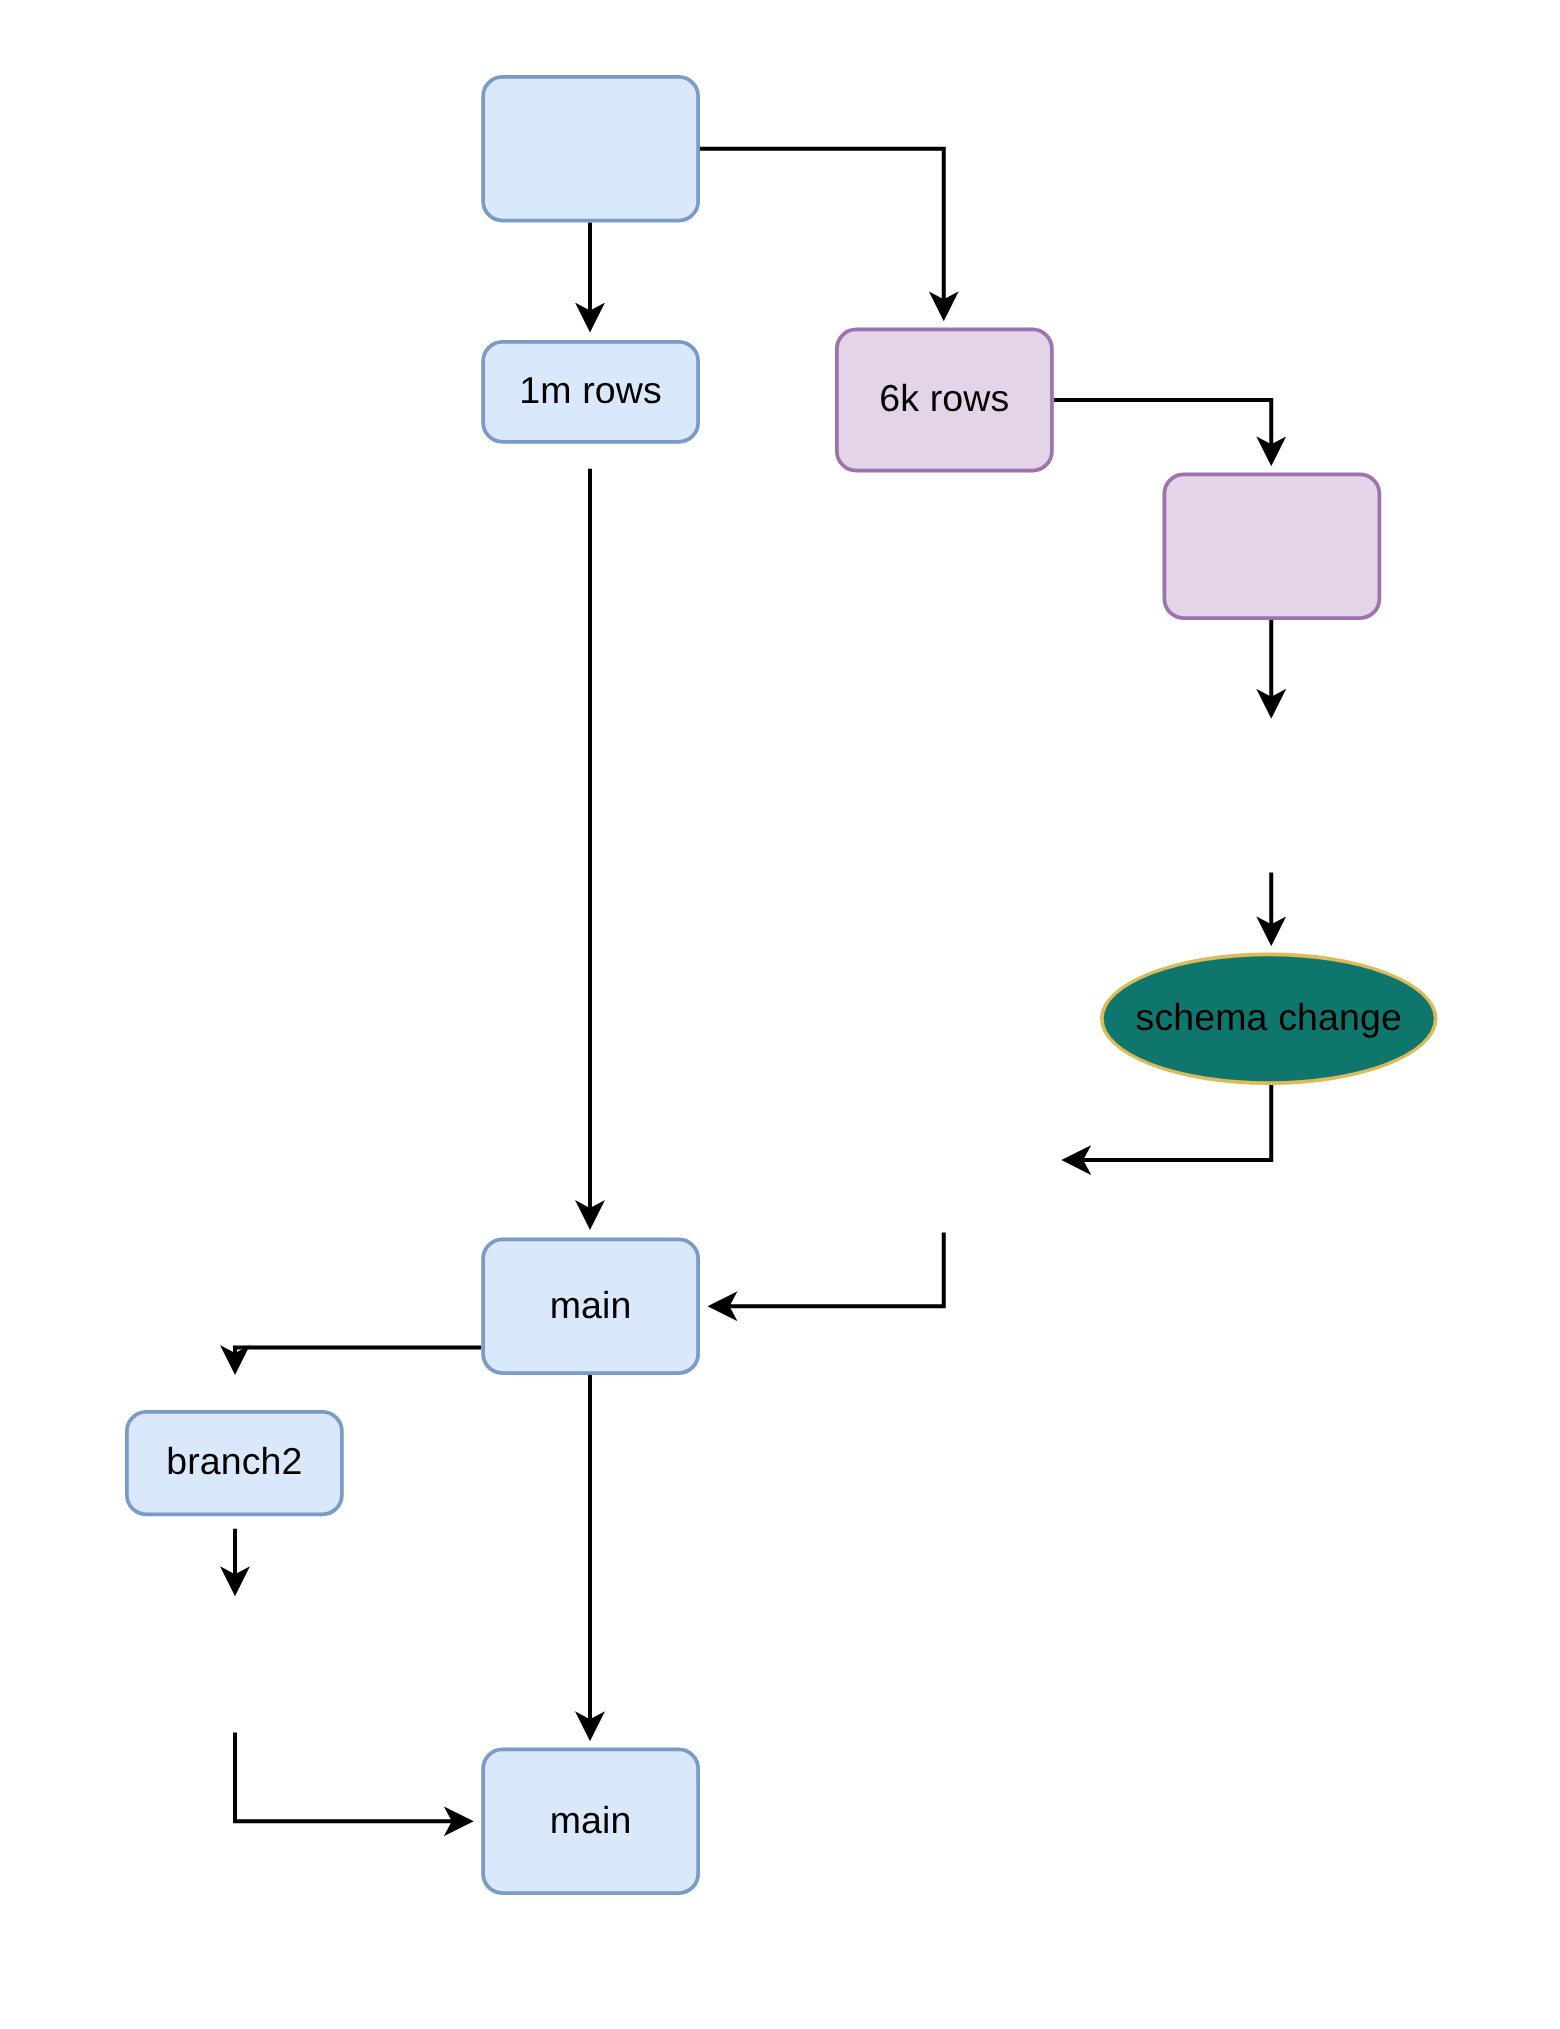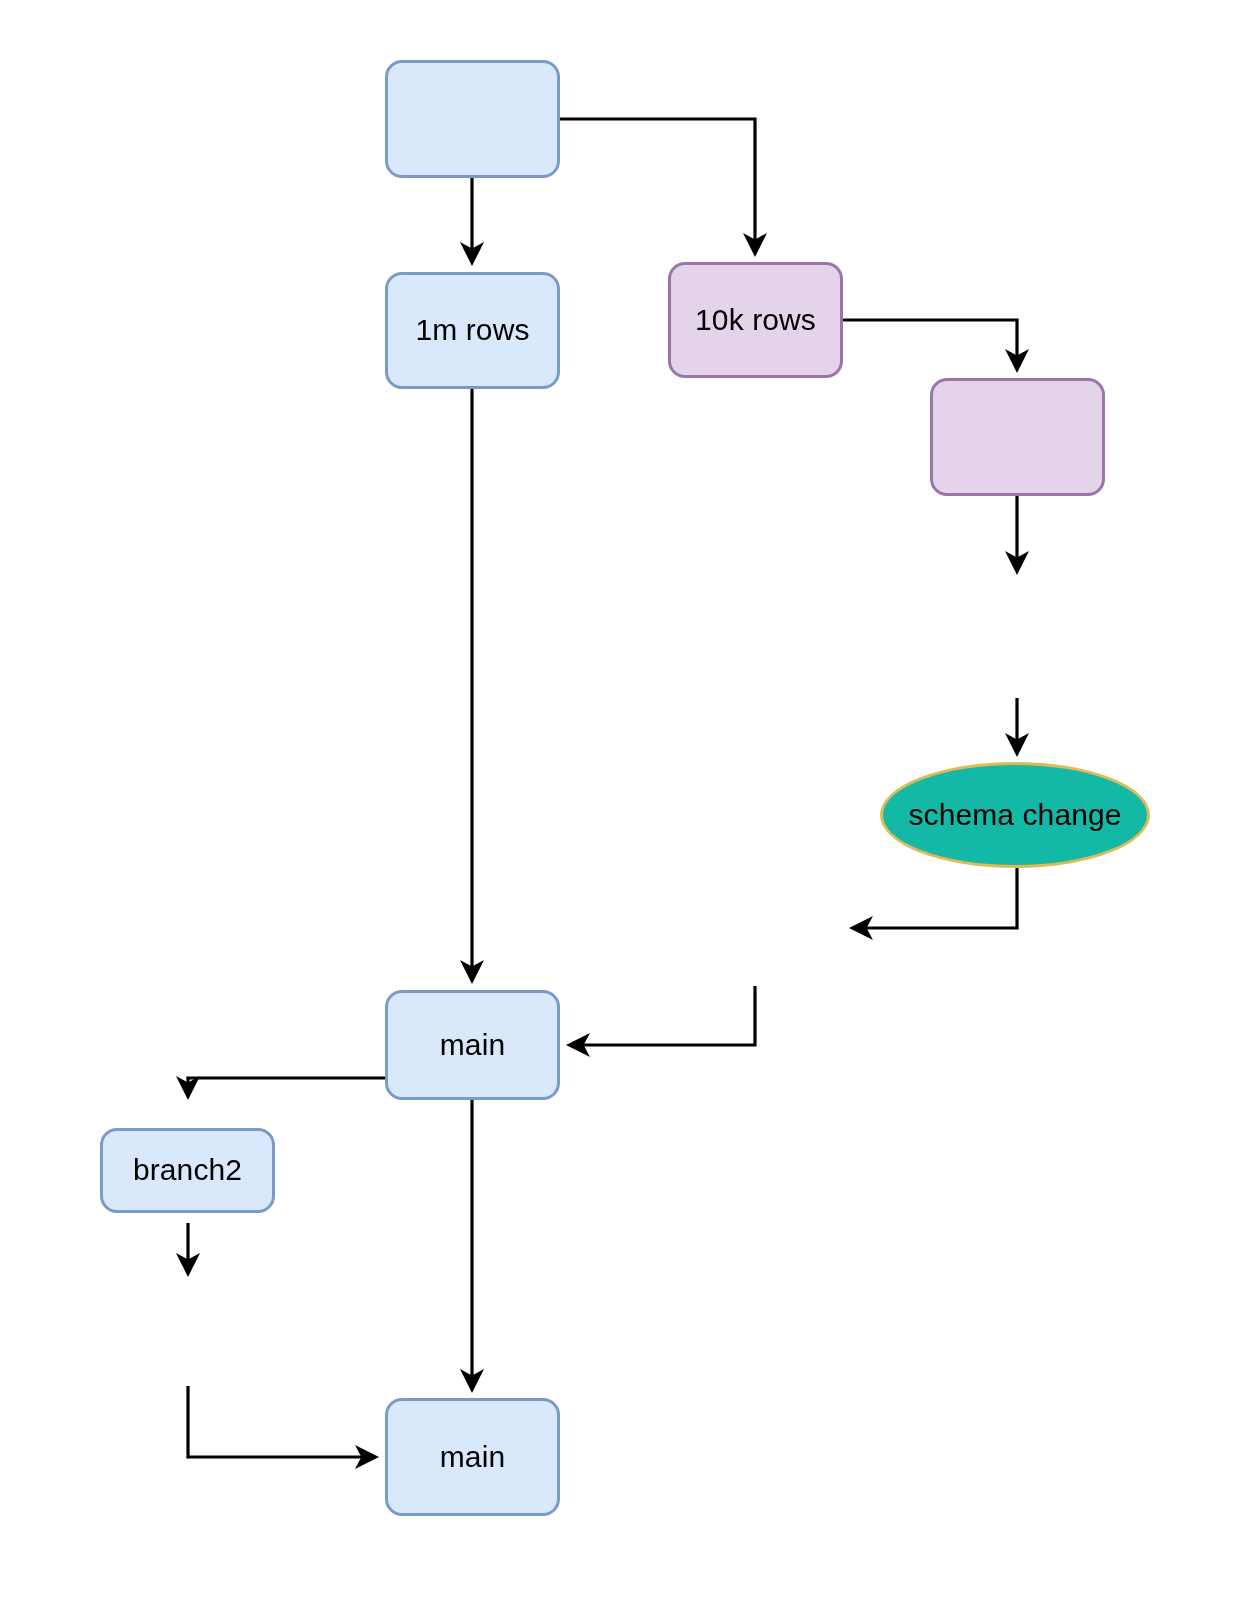--- a/index.html
+++ b/index.html
@@ -51,21 +51,21 @@
   }
   .blue {
     background: #dae8fc;
     border-color: #7a9bc4;
   }
   .purple {
     background: #e3d4ea;
     border-color: #9c73ab;
   }
   .yellow {
-    background: #14b8a6;
+    background: #0f766e;
     border-color: #dcbb58;
   }
   .node-label {
     display: block;
   }
 </style>
 </head>
 <body>
 
 <div id="canvas">
@@ -102,26 +102,26 @@
       <path d="M 188 1386 L 188 1457 L 375 1457"></path>
 
       <path d="M 472 1100 L 472 1389"></path>
     </g>
   </svg>
 
   <div class="node box blue" style="left:385px; top:60px; width:175px; height:118px;">
     <span class="node-label"></span>
   </div>
 
-  <div class="node box blue" style="left:385px; top:272px; width:175px; height:117px;text-align:center;">
+  <div class="node box blue" style="left:385px; top:272px; width:175px; height:83px;text-align:center;">
     <span class="node-label">1m rows</span>
   </div>
 
   <div class="node box purple" style="left:668px; top:262px; width:175px; height:116px;">
-    <span class="node-label">10k rows</span>
+    <span class="node-label">6k rows</span>
   </div>
 
   <div class="node box purple" style="left:930px; top:378px; width:175px; height:118px;">
     <span class="node-label"></span>
   </div>
 
 
   <div class="node ellipse yellow" style="left:880px; top:762px; width:270px; height:106px;">
     <span class="node-label">schema change</span>
   </div>

